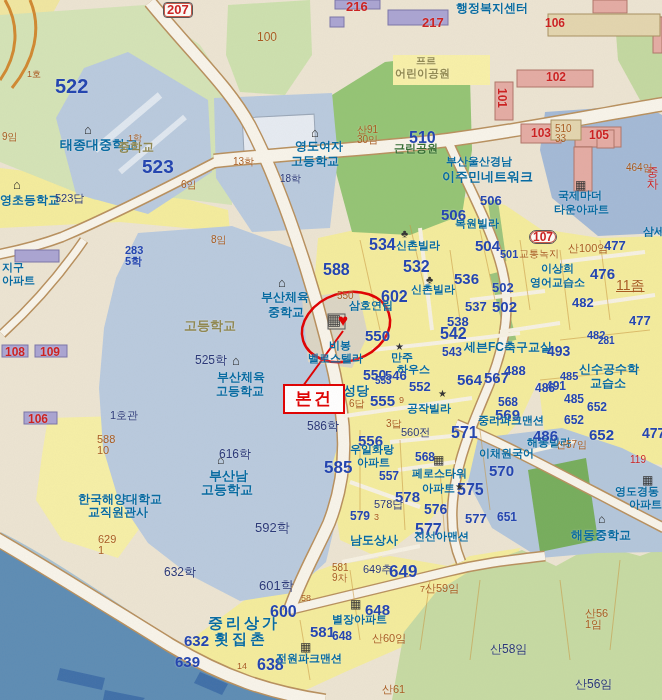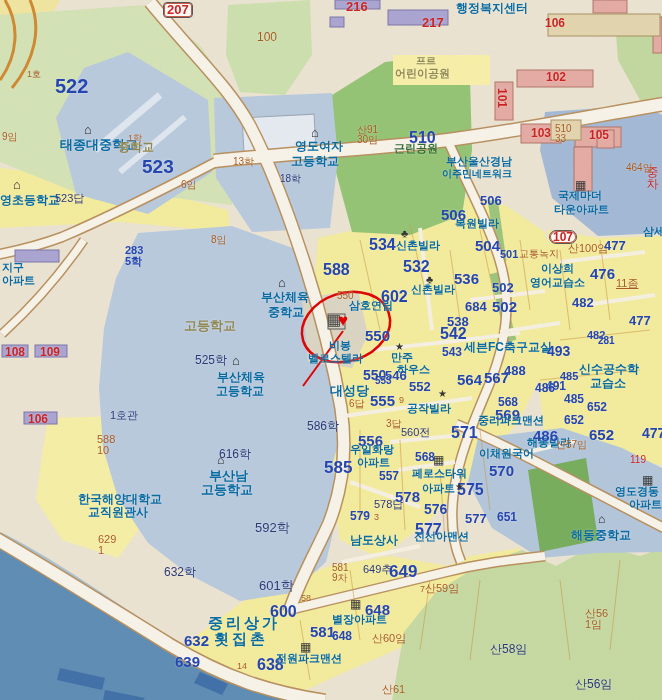--- a/index.html
+++ b/index.html
@@ -144,40 +144,41 @@
     </g>
 
     <g>
       <ellipse cx="346" cy="327" rx="45" ry="34" fill="none" stroke="#e00000" stroke-width="2.5" transform="rotate(-18 346 327)"></ellipse>
       <line x1="343" y1="331" x2="303" y2="386" stroke="#e00000" stroke-width="2"></line>
     </g>
   </svg>
 
   <span id="subject-bldg" style="left:327px;top:312px">▦</span>
   <span id="subject-marker" style="left:338px;top:312px">♥</span>
+  <div id="subject-box" style="left:283px;top:384px">본건</div>
 
   <svg id="noise" width="662" height="700">
     <filter id="nz">
         <feTurbulence type="fractalNoise" baseFrequency="0.9" numOctaves="2" result="n"></feTurbulence>
       <feColorMatrix in="n" type="matrix" values="0 0 0 0 0.45 0 0 0 0 0.4 0 0 0 0 0.35 0 0 0 0.6 0"></feColorMatrix>
     </filter>
     <rect width="662" height="700" filter="url(#nz)" opacity="0.10"></rect>
   </svg>
 <span class="lbl badge" style="left: 163px; top: 2px; font-size: 13px;">207</span>
     <span class="lbl red" style="left: 346px; top: 0px; font-size: 13px;">216</span>
     <span class="lbl red" style="left: 422px; top: 16px; font-size: 13px;">217</span>
     <span class="lbl navy" style="left: 456px; top: 2px; font-size: 12px;">행정복지센터</span>
     <span class="lbl red" style="left: 545px; top: 17px; font-size: 12px;">106</span>
     <span class="lbl red" style="left: 546px; top: 71px; font-size: 12px;">102</span>
     <span class="lbl red vert" style="left: 496px; top: 88px; font-size: 12px;">101</span>
     <span class="lbl red" style="left: 531px; top: 127px; font-size: 12px;">103</span>
     <span class="lbl orange pre" style="left: 555px; top: 124px; font-size: 10px;">510
 33</span>
     <span class="lbl red" style="left: 589px; top: 129px; font-size: 12px;">105</span>
-    <span class="lbl badge" style="left: 549px; top: 230px; font-size: 12px; border-radius: 7px;">107</span>
+    <span class="lbl badge" style="left: 529px; top: 230px; font-size: 12px; border-radius: 7px;">107</span>
     <span class="lbl red" style="left: 5px; top: 346px; font-size: 12px;">108</span>
     <span class="lbl red" style="left: 40px; top: 346px; font-size: 12px;">109</span>
     <span class="lbl red" style="left: 28px; top: 413px; font-size: 12px;">106</span>
     <span class="lbl orange" style="left: 257px; top: 31px; font-size: 12px;">100</span>
     <span class="lbl orange" style="left: 27px; top: 70px; font-size: 9px;">1호</span>
     <span class="lbl blue" style="left: 7px; top: 76px; font-size: 20px; margin-left: 48px;">522</span>
     <span class="lbl blue" style="left: 142px; top: 157px; font-size: 19px;">523</span>
     <span class="lbl navy" style="left: 60px; top: 138px; font-size: 13px;">태종대중학교</span>
     <span class="lbl olive" style="left: 118px; top: 141px; font-size: 12px;">중학교</span>
     <span class="lbl orange" style="left: 128px; top: 134px; font-size: 9px;">1학</span>
@@ -192,43 +193,43 @@
     <span class="lbl navy-s" style="left: 280px; top: 174px; font-size: 10px;">18학</span>
     <span class="lbl orange pre" style="left: 357px; top: 125px; font-size: 10px;">산91
 30임</span>
     <span class="lbl blue" style="left: 409px; top: 130px; font-size: 16px;">510</span>
     <span class="lbl green" style="left: 394px; top: 143px; font-size: 11px;">근린공원</span>
     <span class="lbl olive" style="left: 416px; top: 56px; font-size: 10px;">프르</span>
     <span class="lbl olive" style="left: 395px; top: 68px; font-size: 11px;">어린이공원</span>
     <span class="lbl blue-s pre" style="left: 125px; top: 245px; font-size: 11px;">283
 5학</span>
     <span class="lbl navy" style="left: 446px; top: 156px; font-size: 11px;">부산울산경남</span>
-    <span class="lbl navy" style="left: 442px; top: 170px; font-size: 10px; font-family: Liberation Mono, monospace;">이주민네트워크</span>
+    <span class="lbl navy" style="left: 442px; top: 170px; font-size: 13px;">이주민네트워크</span>
     <span class="lbl navy" style="left: 558px; top: 190px; font-size: 11px;">국제마더</span>
     <span class="lbl navy" style="left: 554px; top: 204px; font-size: 11px;">타운아파트</span>
     <span class="lbl red-s vert" style="left: 646px; top: 158px; font-size: 12px;">중차</span>
     <span class="lbl orange" style="left: 626px; top: 163px; font-size: 10px;">464임</span>
     <span class="lbl navy" style="left: 643px; top: 226px; font-size: 11px;">삼세</span>
     <span class="lbl orange" style="left: 568px; top: 243px; font-size: 11px;">산100임</span>
     <span class="lbl blue" style="left: 604px; top: 239px; font-size: 13px;">477</span>
     <span class="lbl navy" style="left: 455px; top: 218px; font-size: 11px;">복원빌라</span>
     <span class="lbl blue" style="left: 480px; top: 194px; font-size: 13px;">506</span>
     <span class="lbl blue" style="left: 441px; top: 207px; font-size: 15px;">506</span>
     <span class="lbl blue" style="left: 475px; top: 238px; font-size: 15px;">504</span>
     <span class="lbl blue-s" style="left: 500px; top: 249px; font-size: 11px;">501</span>
     <span class="lbl orange" style="left: 519px; top: 249px; font-size: 10px;">교통녹지</span>
     <span class="lbl blue" style="left: 454px; top: 271px; font-size: 15px;">536</span>
     <span class="lbl blue" style="left: 492px; top: 281px; font-size: 13px;">502</span>
     <span class="lbl blue" style="left: 492px; top: 299px; font-size: 15px;">502</span>
-    <span class="lbl blue" style="left: 465px; top: 300px; font-size: 13px;">684</span>
+    <span class="lbl blue" style="left: 465px; top: 300px; font-size: 13px;">537</span>
     <span class="lbl blue" style="left: 447px; top: 315px; font-size: 13px;">538</span>
     <span class="lbl navy" style="left: 541px; top: 263px; font-size: 11px;">이상희</span>
     <span class="lbl navy" style="left: 530px; top: 277px; font-size: 11px;">영어교습소</span>
     <span class="lbl blue" style="left: 590px; top: 266px; font-size: 15px;">476</span>
-    <span class="lbl orange" style="left: 616px; top: 278px; font-size: 11px; text-decoration: underline;">11좀</span>
+    <span class="lbl orange" style="left: 616px; top: 278px; font-size: 14px; text-decoration: underline;">11좀</span>
     <span class="lbl blue" style="left: 572px; top: 296px; font-size: 13px;">482</span>
     <span class="lbl blue" style="left: 629px; top: 314px; font-size: 13px;">477</span>
     <span class="lbl blue-s" style="left: 587px; top: 330px; font-size: 11px;">482</span>
     <span class="lbl blue-s" style="left: 598px; top: 336px; font-size: 10px;">281</span>
     <span class="lbl blue" style="left: 369px; top: 237px; font-size: 16px;">534</span>
     <span class="lbl navy" style="left: 396px; top: 240px; font-size: 11px;">신촌빌라</span>
     <span class="lbl blue" style="left: 323px; top: 262px; font-size: 16px;">588</span>
     <span class="lbl blue" style="left: 403px; top: 259px; font-size: 16px;">532</span>
     <span class="lbl blue" style="left: 381px; top: 289px; font-size: 16px;">602</span>
     <span class="lbl navy" style="left: 411px; top: 284px; font-size: 11px;">신촌빌라</span>

